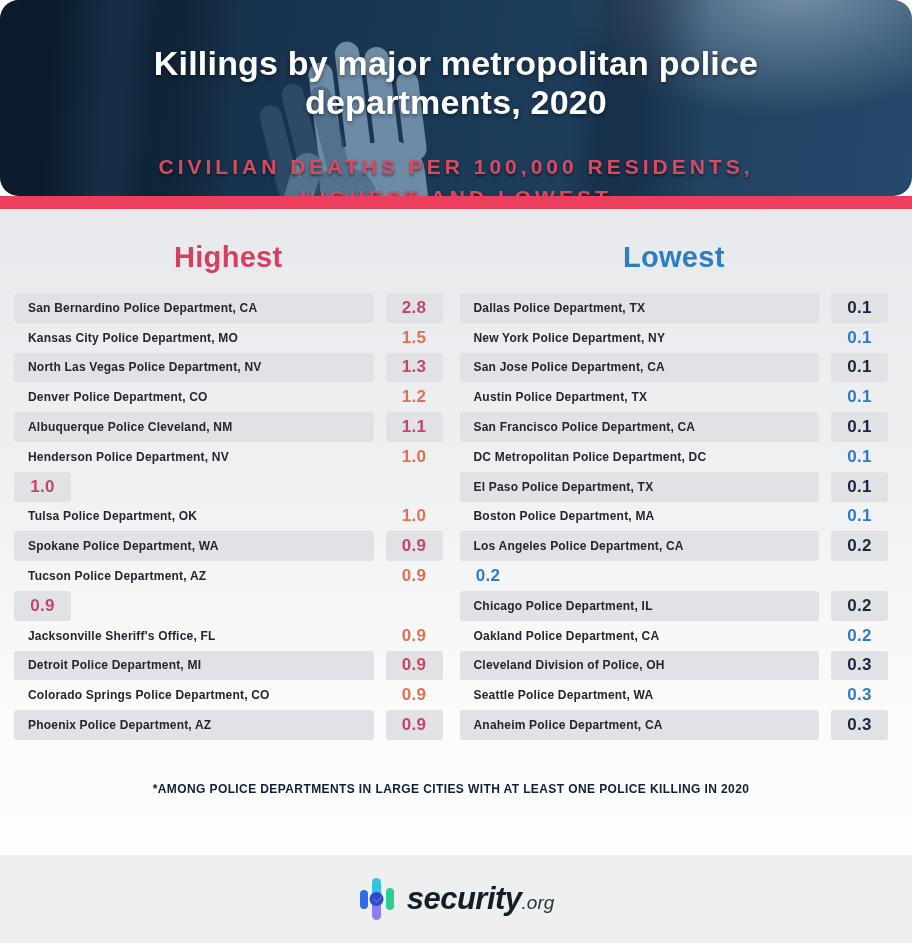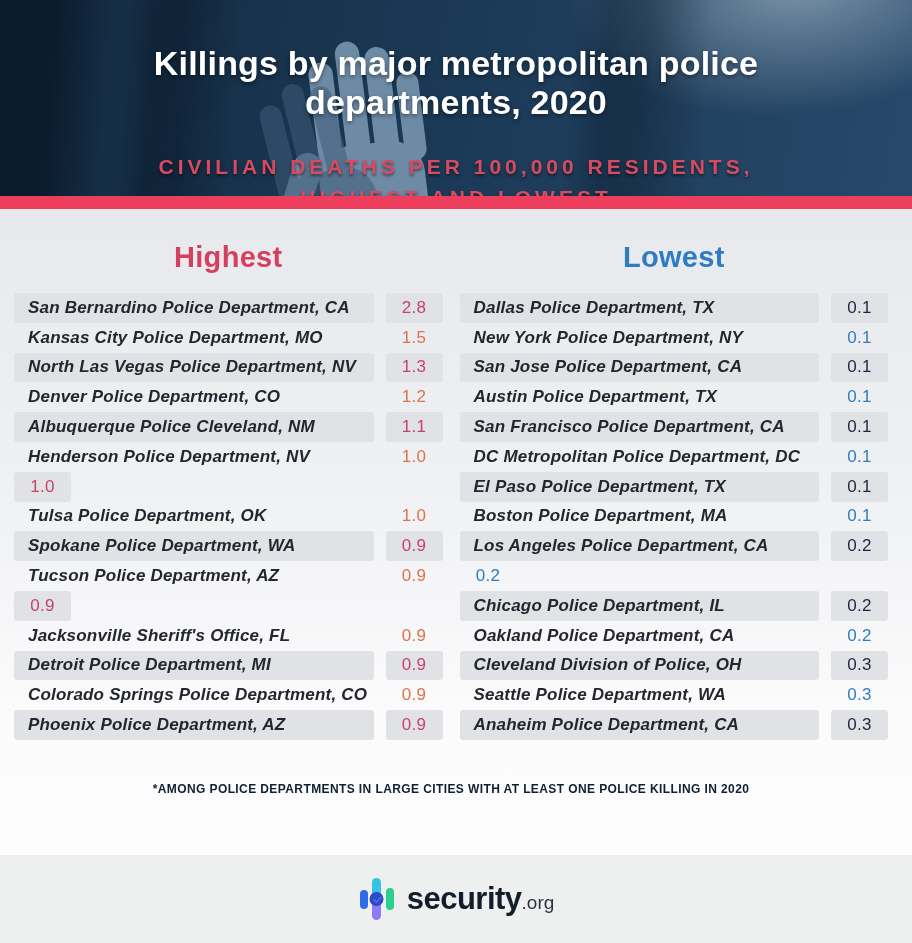--- a/index.html
+++ b/index.html
@@ -9,20 +9,21 @@
     width:912px; height:943px;
     background:#fff;
     overflow:hidden;
   }
   .page { width:912px; height:943px; display:flex; flex-direction:column; }
 
   
   .hero {
     position:relative; height:196px; overflow:hidden;
     background:linear-gradient(100deg,#13293f 0%,#1a3854 45%,#27496a 100%);
+    border-radius:19px;
   }
   .hero-light-tr {
     position:absolute; right:-60px; top:-70px; width:420px; height:200px;
     background:radial-gradient(ellipse at 60% 30%, rgba(142,166,186,.8), rgba(142,166,186,0) 65%);
     transform:rotate(-6deg);
   }
   .hero-streaks {
     position:absolute; inset:0;
     background:
       linear-gradient(94deg, rgba(5,15,28,.55) 0 6%, rgba(5,15,28,0) 12%),
@@ -60,44 +61,44 @@
   .table-title {
     text-align:center; font-size:29px; font-weight:700; letter-spacing:.3px;
     margin-bottom:19px;
   }
   .table[data-ti="0"] .table-title { color:var(--hi-accent); }
   .table[data-ti="1"] .table-title { color:var(--lo-accent); }
   .row { display:flex; height:29.8px; align-items:stretch; }
   .cell-name {
     flex:1; display:flex; align-items:center;
     padding-left:14px; margin-right:12px;
-    font-size:17px; font-weight:700; letter-spacing:.2px; color:#23262e;
+    font-size:12px; font-weight:700; letter-spacing:.2px; color:#23262e;
     border-radius:3px;
-    white-space:nowrap; overflow:hidden;font-style:italic;
+    white-space:nowrap; overflow:hidden;
   }
   .cell-value {
     width:57px; display:flex; align-items:center; justify-content:center;
-    font-size:17px; font-weight:400; border-radius:3px; letter-spacing:.3px;
+    font-size:17px; font-weight:700; border-radius:3px; letter-spacing:.3px;
   }
   .row.shaded .cell-name, .row.shaded .cell-value { background:#e1e2e5; }
   .table[data-ti="0"] .row.shaded .cell-value { color:#c64467; }
   .table[data-ti="0"] .row:not(.shaded) .cell-value { color:#dd7150; }
   .table[data-ti="1"] .row.shaded .cell-value { color:#1b2740; }
   .table[data-ti="1"] .row:not(.shaded) .cell-value { color:#2e7cc3; }
 
   .footnote {
     margin-top:42px; text-align:center;
     font-size:12px; font-weight:700; letter-spacing:.4px;
     color:#0f2033; text-transform:uppercase;
   }
 
   
   .footer {
     height:88px; background:#edf0ef;
-    display:flex; align-items:center; justify-content:center;
+    display:flex; align-items:center; justify-content:center;font-style:italic;
   }
   .logo { display:flex; align-items:center; gap:9px; }
   .logo-text { font-size:31px; font-weight:700; color:#141e2b; letter-spacing:-.5px; }
   .logo-tld { font-size:19px; font-weight:400; color:#2c3540; }
 </style>
 </head>
 <body>
 
 <div class="page">
 

